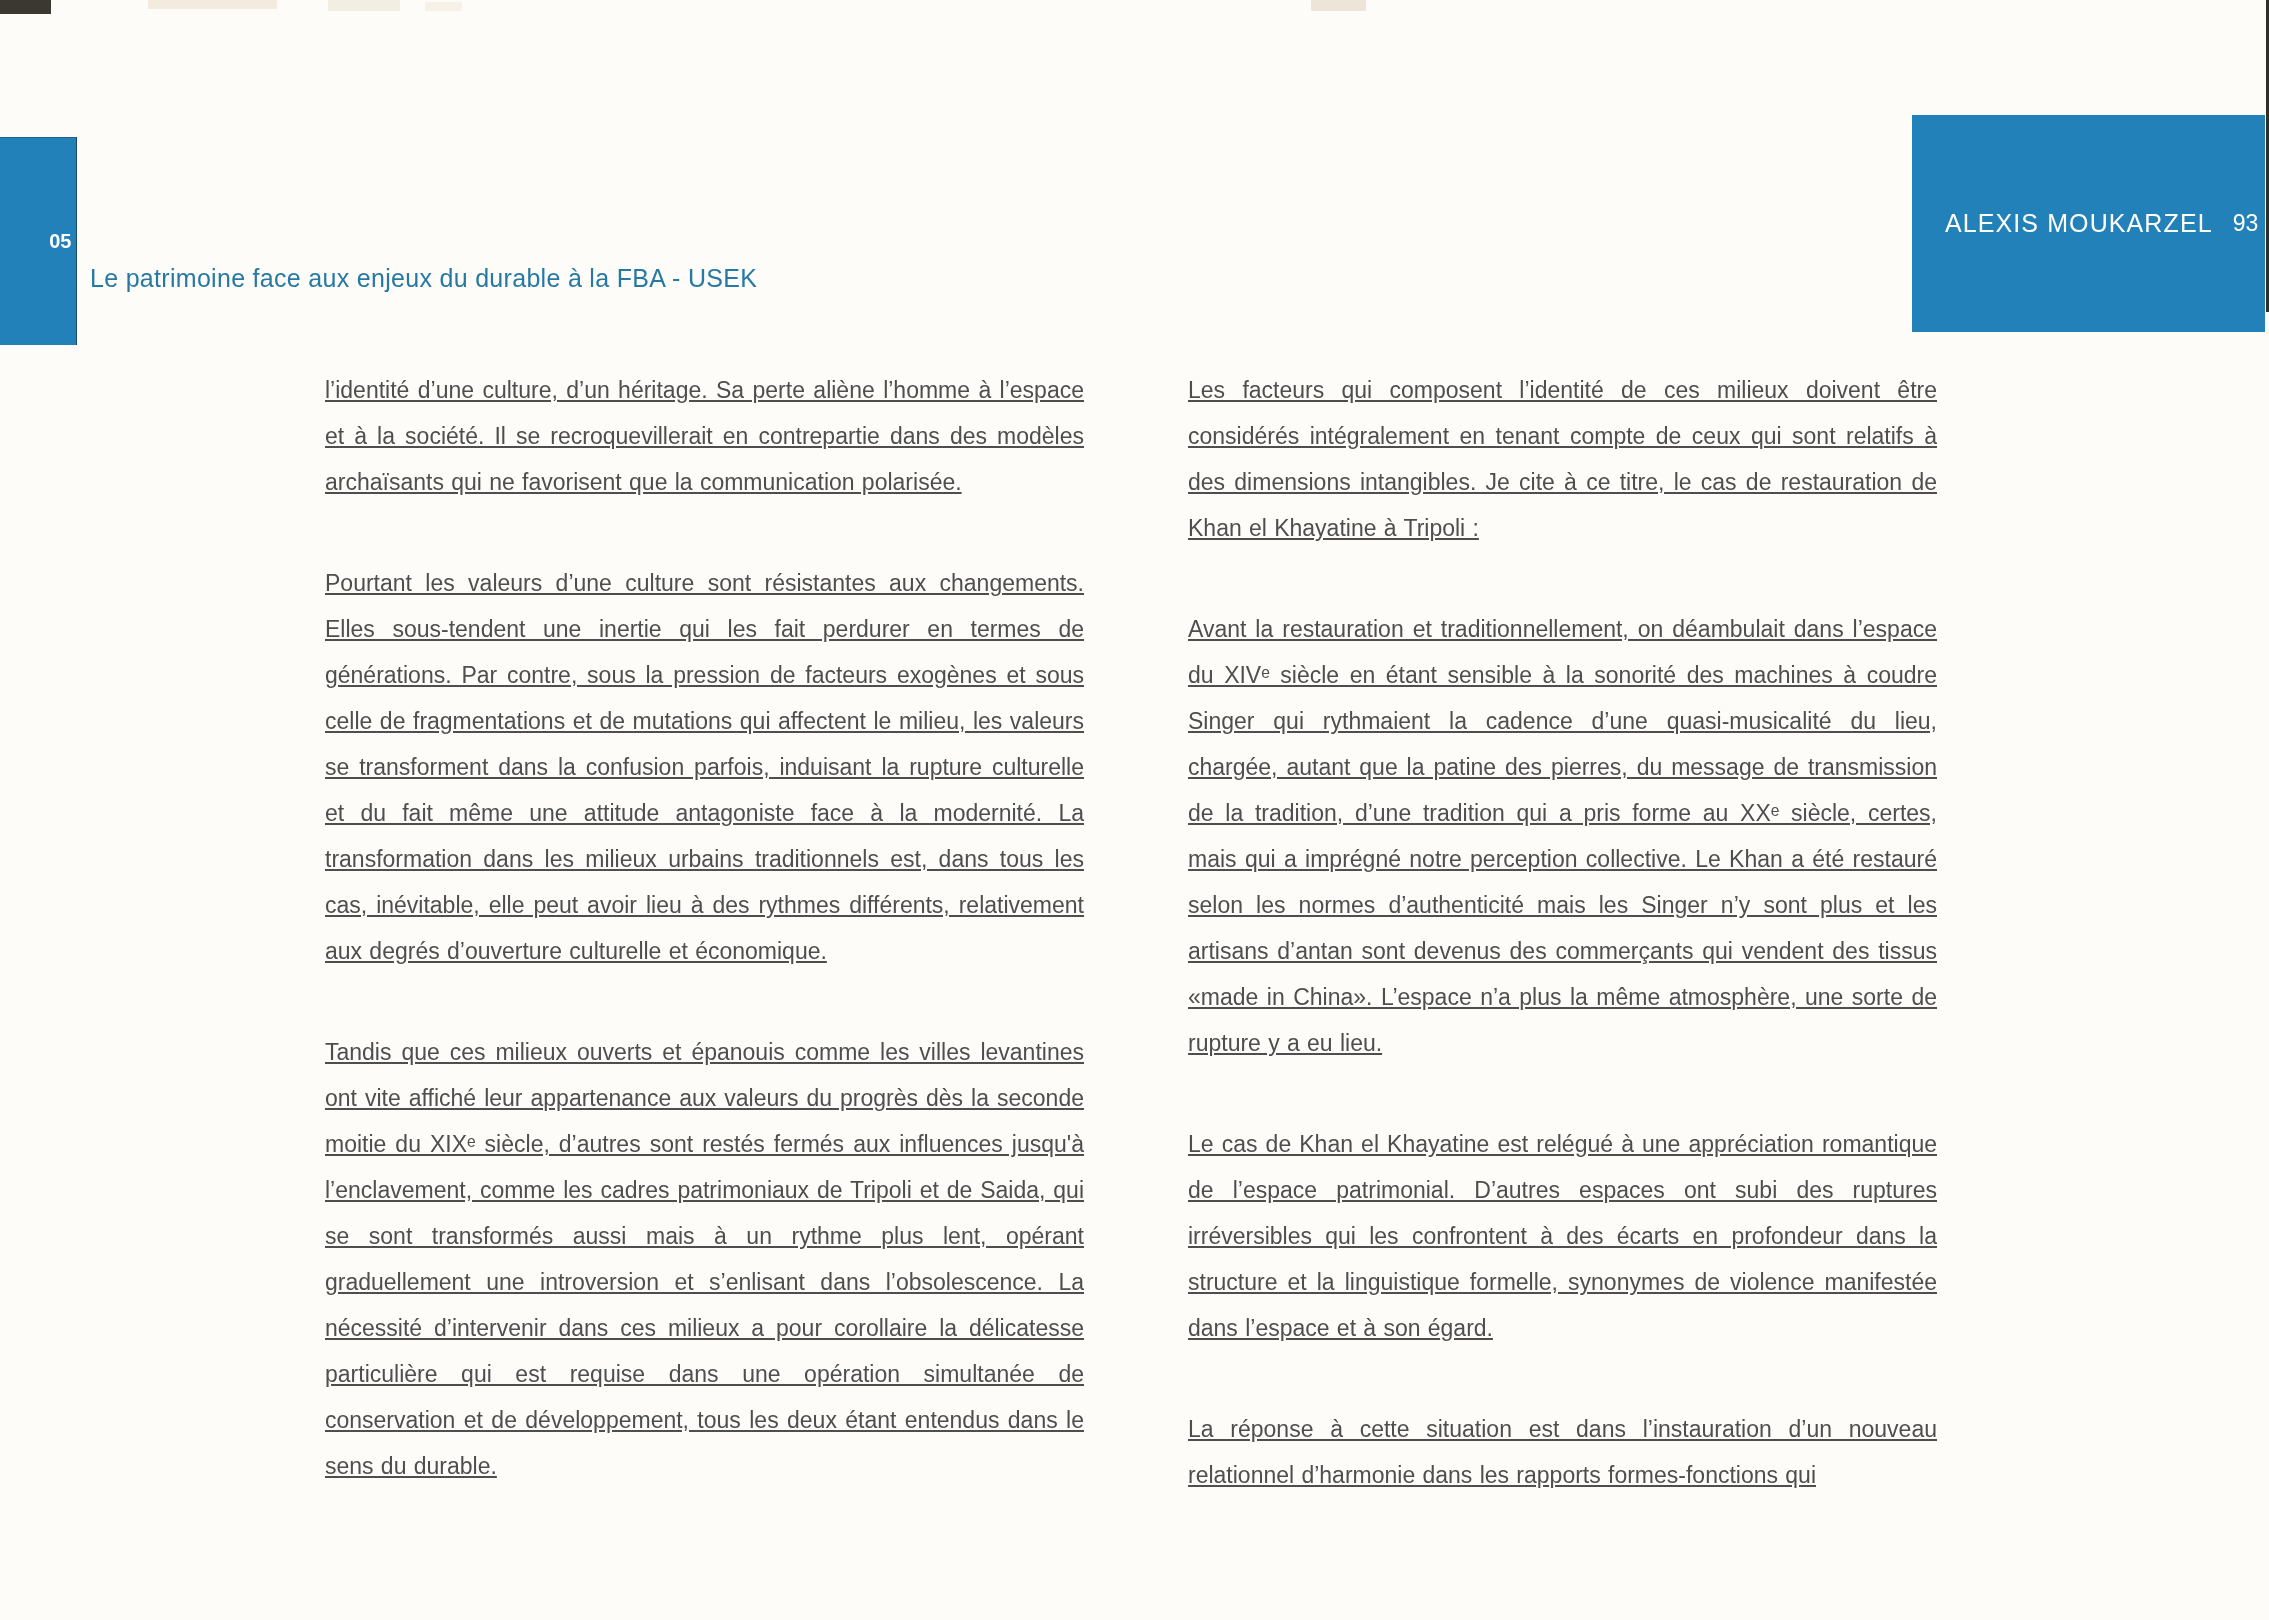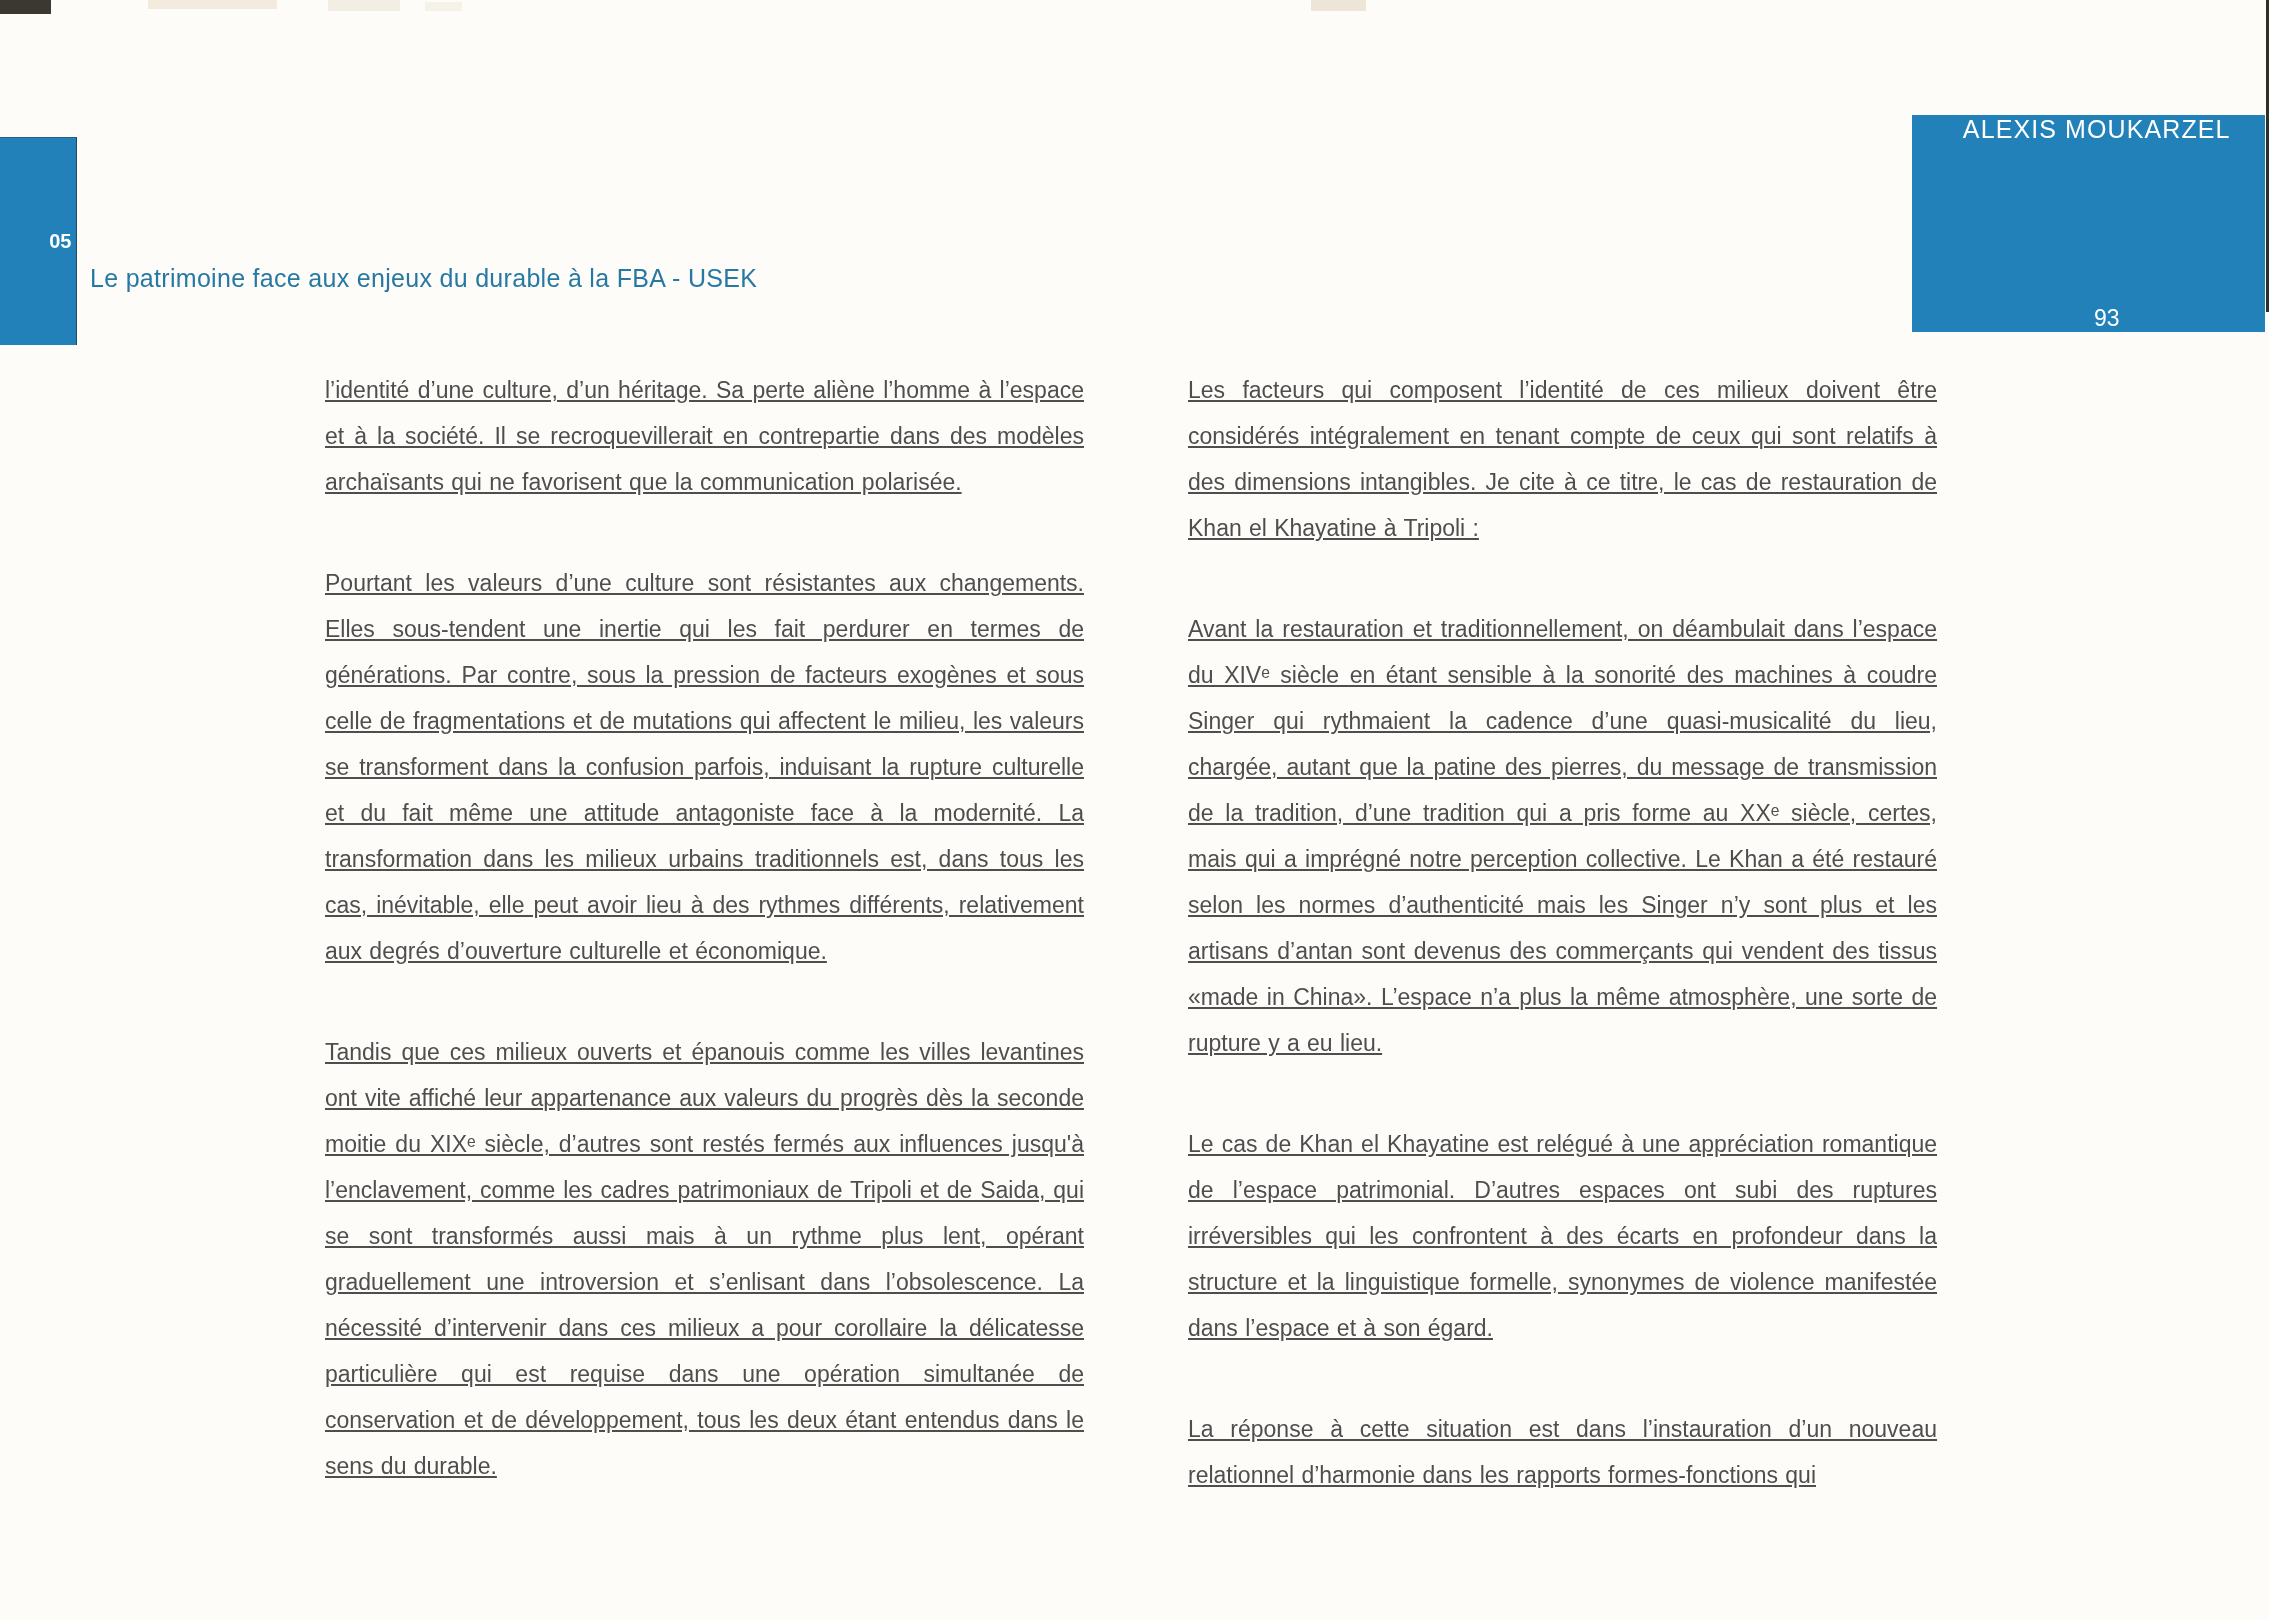--- a/index.html
+++ b/index.html
@@ -40,21 +40,20 @@
   
   .author-box {
     position: absolute;
     left: 1912px; top: 115px;
     width: 353px; height: 217px;
     background: var(--accent-blue, #2181b8);
     display: flex; align-items: center;
     box-sizing: border-box;
     padding: 0 16.6px 0 33px;
     color: #ffffff;
-    flex-direction: column;
   }
   .author-name {
     flex: 1;
     text-align: center;
     font-size: 25px;
     letter-spacing: 1.1px;
     white-space: nowrap;
   }
   .page-number {
     font-size: 23px;

